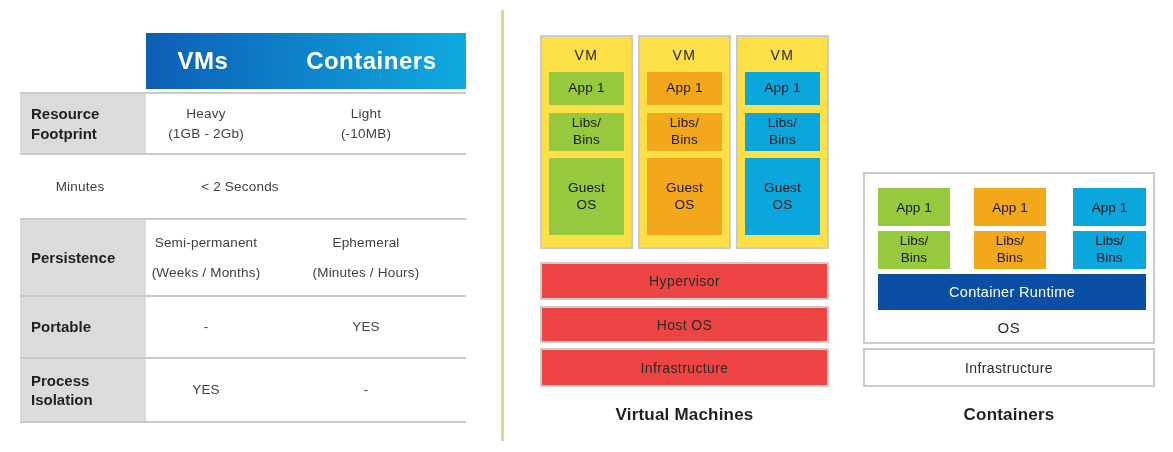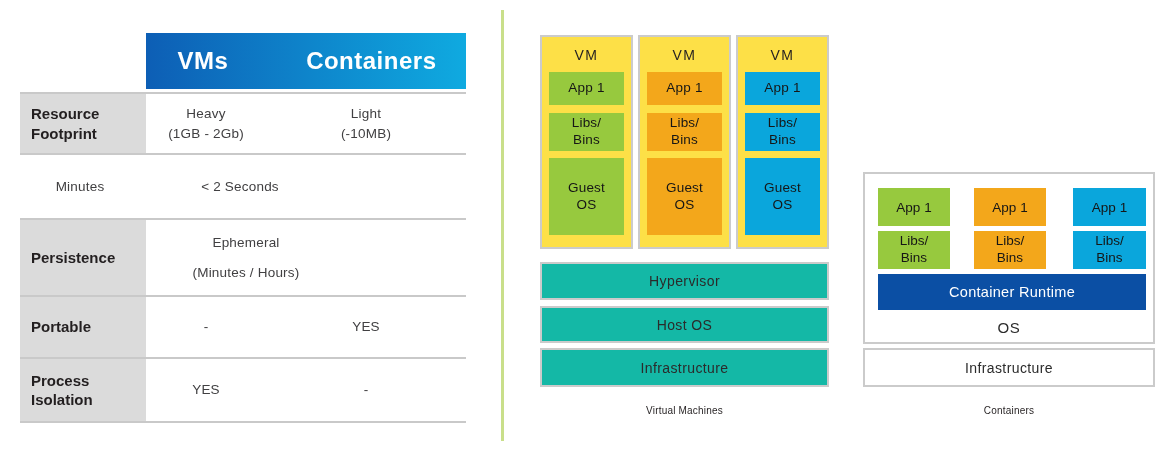--- a/index.html
+++ b/index.html
@@ -33,26 +33,26 @@
   .vmbox{position:absolute;top:35px;width:93px;height:214px;border:2px solid #CBCBCB;
     box-sizing:border-box;background:#fde047;}
   .vb1{left:540px;} .vb2{left:638px;} .vb3{left:736px;}
   .vm-title{text-align:center;margin-top:10px;font-size:14px;letter-spacing:1.5px;color:#231F20;}
   .layer{margin:0 7px;display:flex;align-items:center;justify-content:center;text-align:center;
     font-size:13.5px;color:#161616;white-space:pre-line;line-height:1.25;letter-spacing:0.2px;}
   .lay-app{height:33px;margin-top:9px;}
   .lay-libs{height:38px;margin-top:8px;}
   .lay-guest{height:77px;margin-top:7px;}
   .stack{position:absolute;left:540px;width:289px;border:2px solid #CBCBCB;box-sizing:border-box;
-    background:#14b8a6;display:flex;align-items:center;justify-content:center;
+    background:#ef4444;display:flex;align-items:center;justify-content:center;
     font-size:14px;color:#2B2B2B;letter-spacing:0.4px;}
   .st1{top:262px;height:38px;}
   .st2{top:306px;height:37px;}
   .st3{top:348px;height:39px;}
-  .caption{position:absolute;top:405px;text-align:center;font-weight:normal;font-size:10px;color:#231F20;letter-spacing:0.2px;}
+  .caption{position:absolute;top:405px;text-align:center;font-weight:bold;font-size:17px;color:#231F20;letter-spacing:0.2px;}
   .vm-caption{left:540px;width:289px;}
 
   
   .bigbox{position:absolute;left:863px;top:172px;width:292px;height:172px;
     border:2px solid #CBCBCB;box-sizing:border-box;background:#fff;}
   .ccol{position:absolute;top:14px;width:72px;}
   .cc1{left:13px;} .cc2{left:109px;} .cc3{left:208px;width:73px;}
   .capp{height:38px;display:flex;align-items:center;justify-content:center;
     font-size:13.5px;color:#161616;}
   .clibs{height:38px;margin-top:5px;display:flex;align-items:center;justify-content:center;
@@ -85,20 +85,22 @@
 (1GB - 2Gb)</div>
         <div class="val v2">Light
 (-10MB)</div>
       </div>
       <div class="row r2">
         <div class="val v1">Minutes</div>
         <div class="val v2">&lt; 2 Seconds</div>
       </div>
       <div class="row r3">
         <div class="lab">Persistence</div>
+        <div class="val v1">Semi-permanent
+(Weeks / Months)</div>
         <div class="val v2">Ephemeral
 (Minutes / Hours)</div>
       </div>
       <div class="row r4">
         <div class="lab">Portable</div>
         <div class="val v1">-</div>
         <div class="val v2">YES</div>
       </div>
       <div class="row r5">
         <div class="lab">Process

